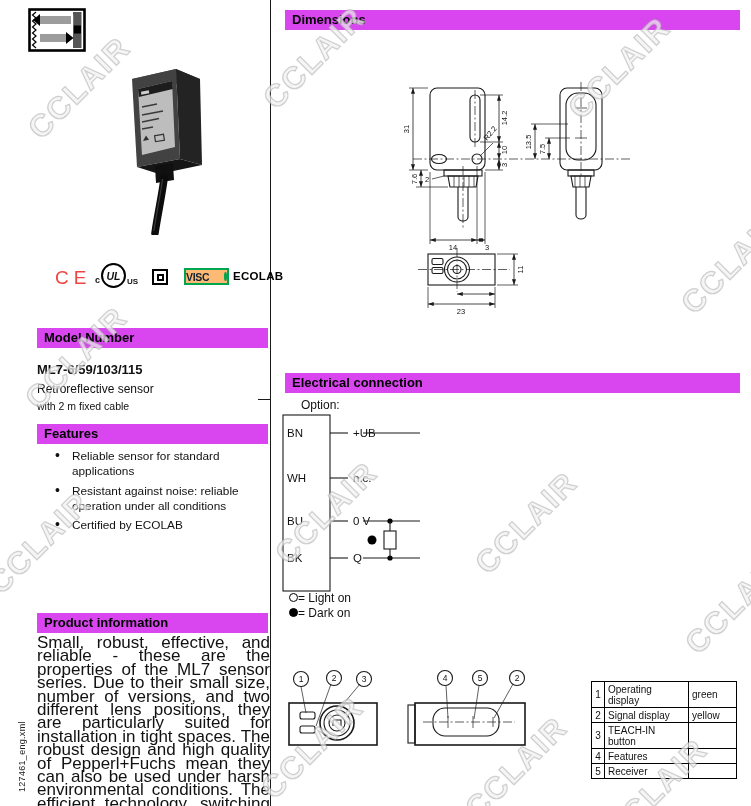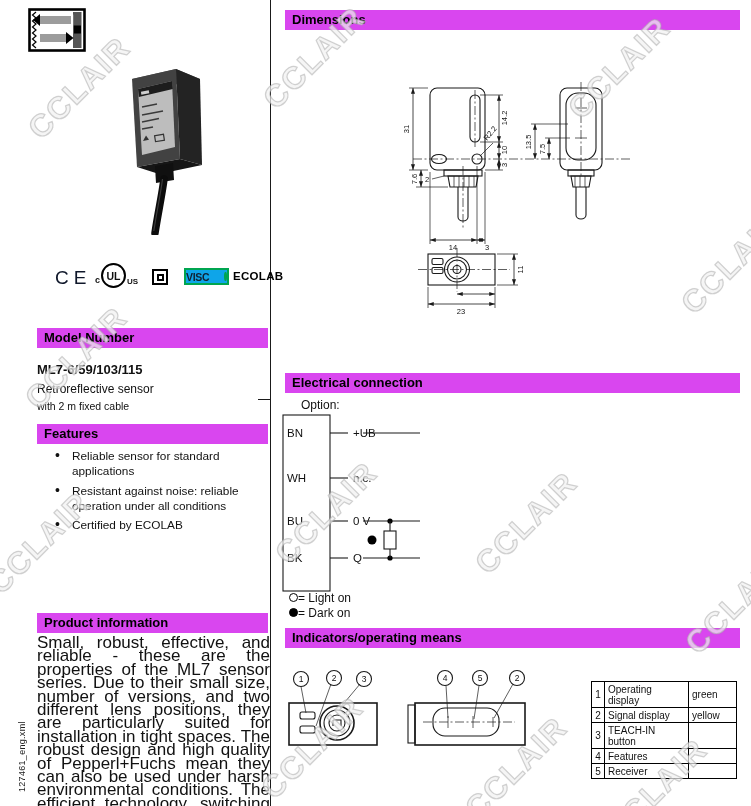--- a/index.html
+++ b/index.html
@@ -29,34 +29,34 @@
     color:rgba(255,255,255,0.55); -webkit-text-stroke:1.2px rgba(168,168,168,0.5);
     text-shadow:0 0 1px rgba(190,190,190,0.35);
     transform:rotate(-45deg);
   }
 
   
   .symbol-icon { position:absolute; left:28px; top:8px; }
   .product-photo { position:absolute; left:112px; top:55px; }
 
   .cert-row { position:absolute; left:55px; top:260px; width:215px; height:32px; }
-  .ce-mark { position:absolute; left:0; top:7px; font-size:19px; letter-spacing:5px; color:#0f172a; }
+  .ce-mark { position:absolute; left:0; top:7px; font-size:19px; letter-spacing:5px; color:#ef4444; }
   .ul-mark { position:absolute; left:40px; top:3px; display:flex; align-items:center; }
   .ul-c { font-size:9px; font-weight:bold; margin-right:1px; position:relative; top:4px; }
   .ul-circle {
     width:25px; height:25px; border:2px solid #000; border-radius:50%;
     display:flex; align-items:center; justify-content:center;
-    font-size:10.5px; font-weight:bold; 
+    font-size:10.5px; font-weight:bold; font-style:italic;
   }
   .ul-us { font-size:8px; font-weight:bold; margin-left:1px; position:relative; top:6px; }
   .sq-mark { position:absolute; left:97px; top:9px; width:16px; height:16px; border:2px solid #000;
     display:flex; align-items:center; justify-content:center; }
   .sq-inner { width:7px; height:7px; border:2px solid #000; }
   .visco-mark { position:absolute; left:129px; top:8px; width:45px; height:17px; border:2px solid #00A550;
-    display:flex; align-items:center; justify-content:center; gap:15px; background:#0ea5e9;}
+    display:flex; align-items:center; justify-content:center; gap:15px; background:#fdba74;}
   .visco-text { font-size:10.5px; font-weight:bold; color:#123; letter-spacing:-0.3px; }
   .visco-dot { width:9px; height:9px; background:#00A550; border-radius:50%; display:inline-block; }
   .ecolab-mark { position:absolute; left:178px; top:10px; font-size:11.5px; font-weight:bold; letter-spacing:0.3px; color:#000; }
 
   .model-line   { position:absolute; left:37px; top:362px; font-size:13px; font-weight:bold; }
   .model-type   { position:absolute; left:37px; top:382px; font-size:12px; }
   .model-note   { position:absolute; left:37px; top:400px; font-size:10.5px; }
 
   .features-list { position:absolute; left:37px; top:449px; width:231px; list-style:none; }
   .features-list li { position:relative; padding-left:35px; font-size:11.8px; line-height:15px; margin-bottom:4.5px; }
@@ -304,21 +304,20 @@
     <div class="legend-row">
       <span class="sym open"></span>
       <span>= Light on</span>
     </div>
     <div class="legend-row">
       <span class="sym filled"></span>
       <span>= Dark on</span>
     </div>
   </div>
 
-  <div class="bar right-bar" style="top:628px">Indicators/operating means</div>
 
   <svg class="ind-svg" width="300" height="122" viewBox="0 0 300 122">
 
     <circle cx="16" cy="23" r="7.5" fill="#fff" class="ln"></circle>
     <circle cx="49" cy="22" r="7.5" fill="#fff" class="ln"></circle>
     <circle cx="79" cy="23" r="7.5" fill="#fff" class="ln"></circle>
     <text x="16" y="26" text-anchor="middle" class="ct">1</text>
     <text x="49" y="25" text-anchor="middle" class="ct">2</text>
     <text x="79" y="26" text-anchor="middle" class="ct">3</text>
     <line x1="16" y1="30.5" x2="21" y2="57" class="thin"></line>

